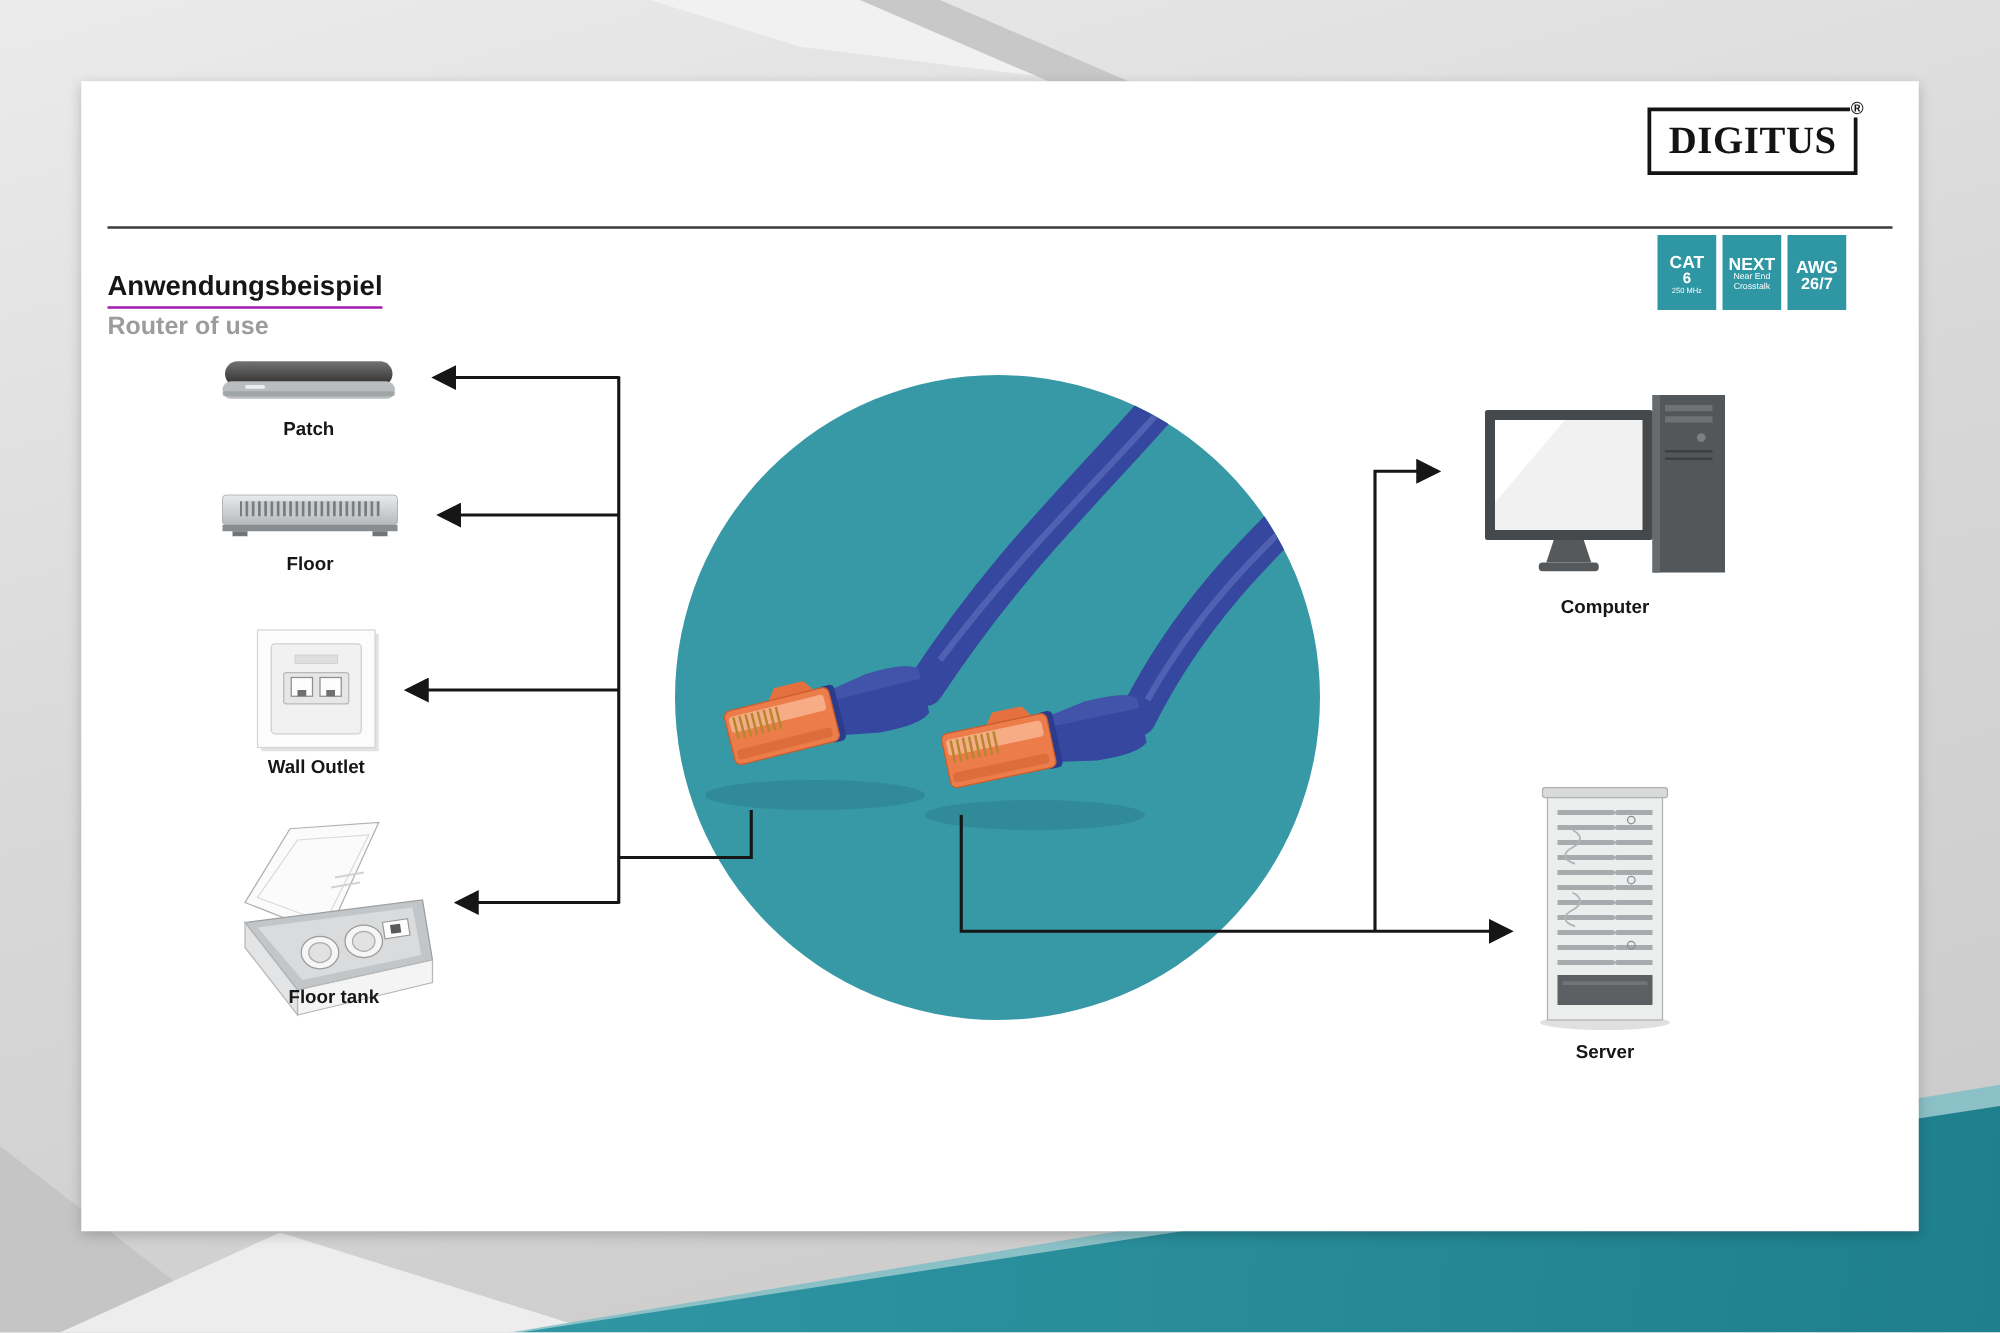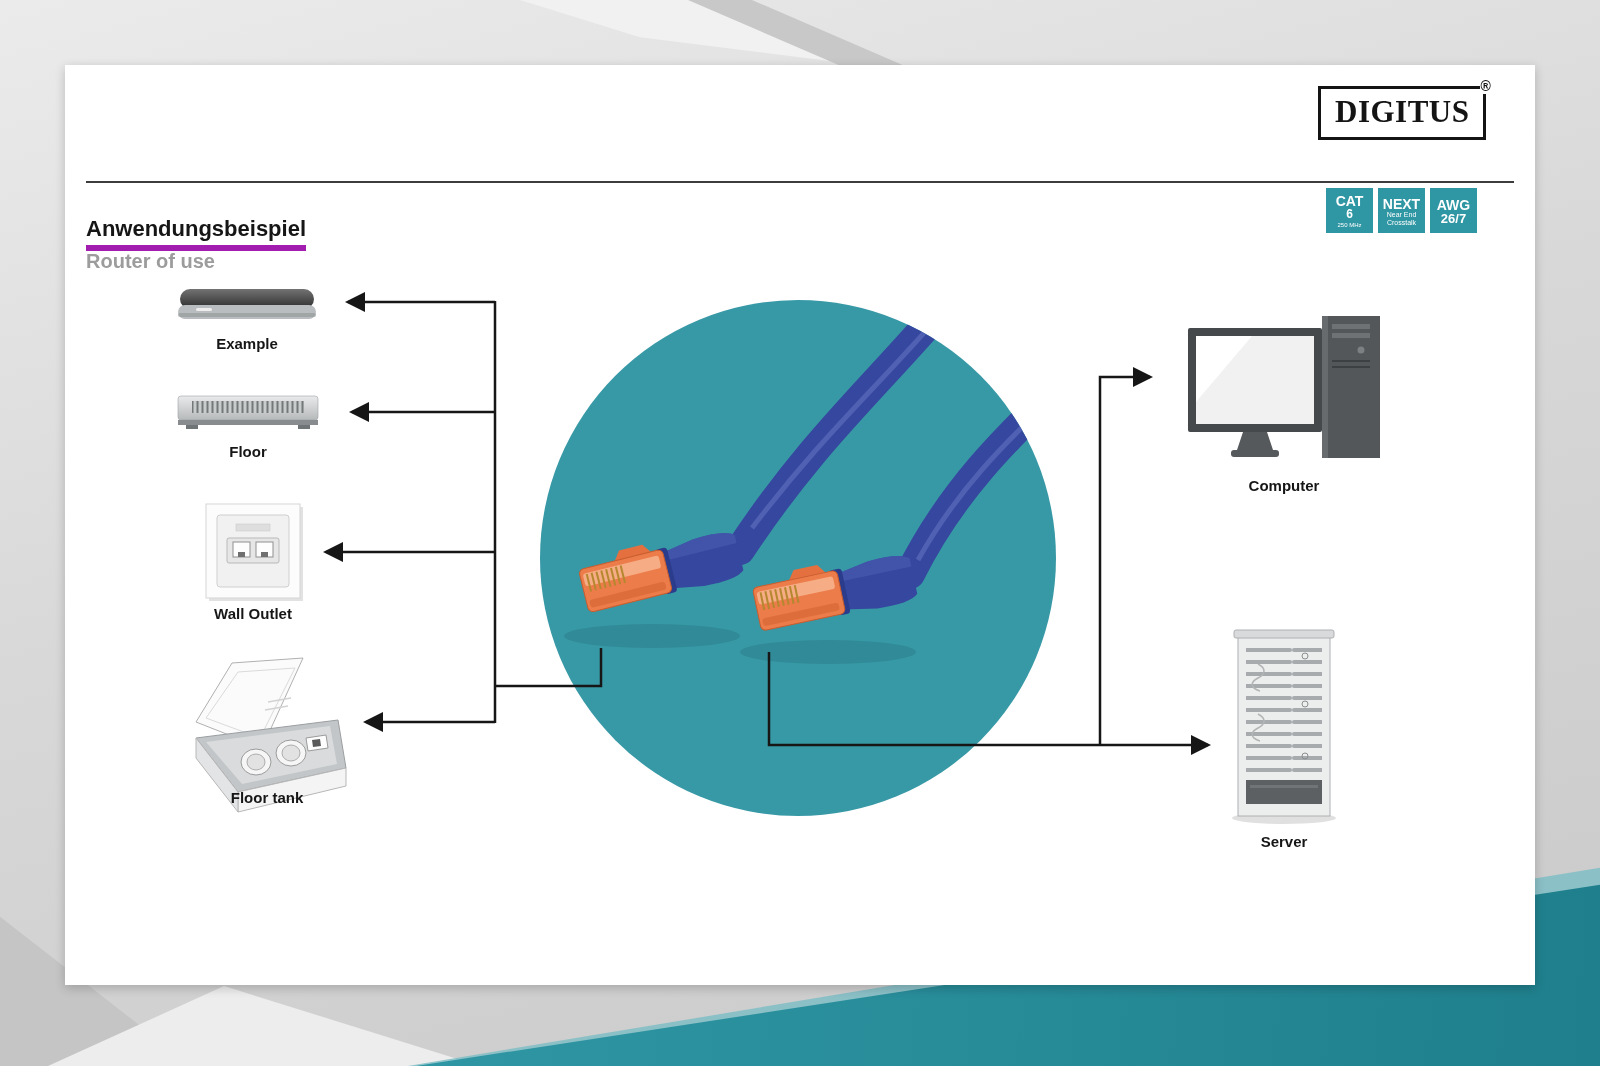--- a/index.html
+++ b/index.html
@@ -39,35 +39,35 @@
   
   .title-row { position:absolute; left:86px; top:144px; display:flex; align-items:baseline; gap:13px; white-space:nowrap; }
   .product-code { color:#2f96a3; font-size:25px; font-weight:bold; letter-spacing:.3px; }
   .separator { color:#7d7d7d; font-size:23px; font-weight:bold; }
   .product-name { color:#3e3e3e; font-size:23px; }
   .rule { position:absolute; left:86px; top:181px; width:1428px; height:2px; background:#3c3c3c; }
 
   
   .badges { position:absolute; left:1326px; top:188px; display:flex; gap:5px; }
   .badge {
-    width:47px; height:45px; background:#2f96a3; color:#fff;
+    width:47px; height:60px; background:#2f96a3; color:#fff;
     display:flex; flex-direction:column; align-items:center; justify-content:center;
     text-align:right; line-height:1; padding-top:2px;
   }
   .badge .b-top { font-size:14px; font-weight:bold; line-height:14px; }
   .badge .b-mid { font-size:12px; font-weight:bold; line-height:13px; }
   .badge .b-bottom { font-size:6px; line-height:8px; }
   .badge.b2 .b-mid, .badge.b2 .b-bottom { font-size:7px; line-height:8px; font-weight:normal; }
   .badge.b3 .b-mid { font-size:13px; }
 
   
   .sec-de {
     position:absolute; left:86px; top:216px;
     font-size:22px; font-weight:bold; color:#161616;
-    border-bottom:6px solid #a21caf; padding-bottom:3px; display:inline-block;
+    border-bottom:2px solid #a21caf; padding-bottom:3px; display:inline-block;
   }
   .sec-en { position:absolute; left:86px; top:250px; font-size:20px; font-weight:bold; color:#9c9c9c; }
 
   
   .dev-label {
     position:absolute; transform:translateX(-50%);
     font-size:15px; font-weight:bold; color:#161616; white-space:nowrap;
   }
   .lbl-router { left:247px; top:335px; }
   .lbl-switch { left:248px; top:443px; }
@@ -257,20 +257,20 @@
     <div class="badge b3">
       <span class="b-top">AWG</span>
       <span class="b-mid">26/7</span>
       <span class="b-bottom"></span>
     </div>
   </div>
 
   <div class="sec-de">Anwendungsbeispiel</div>
   <div class="sec-en">Router of use</div>
 
-  <div class="dev-label lbl-router">Example</div>
+  <div class="dev-label lbl-router">Patch</div>
   <div class="dev-label lbl-switch">Floor</div>
   <div class="dev-label lbl-wall">Wall Outlet</div>
   <div class="dev-label lbl-floor">Floor tank</div>
   <div class="dev-label lbl-computer">Computer</div>
   <div class="dev-label lbl-server">Server</div>
 
 </div>
 
 </body></html>

